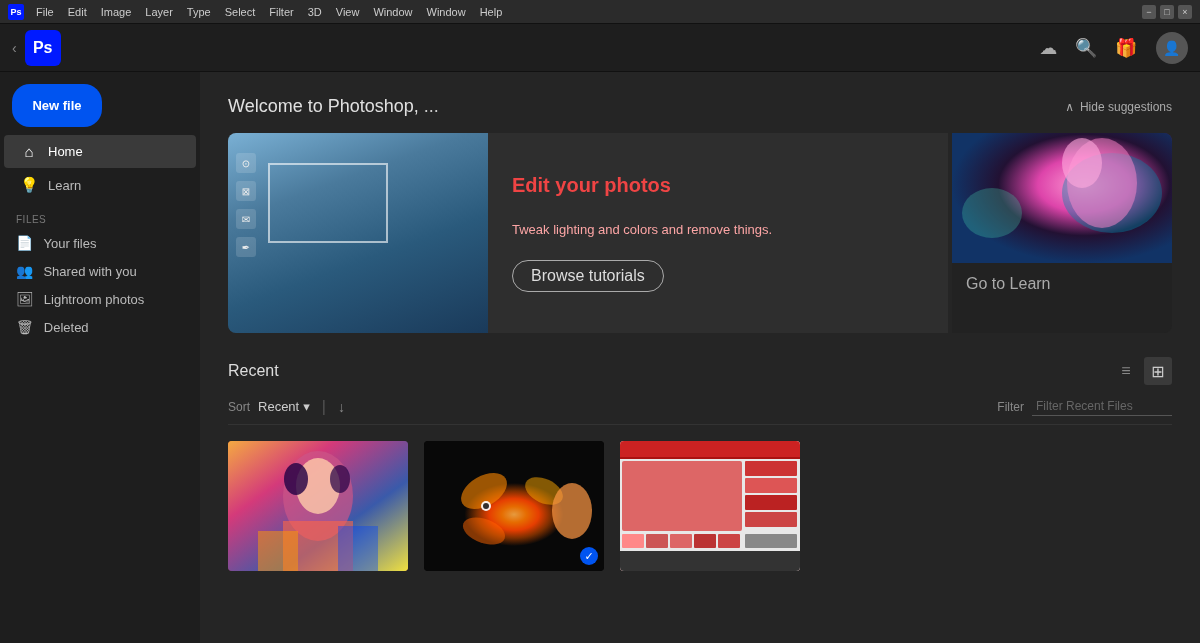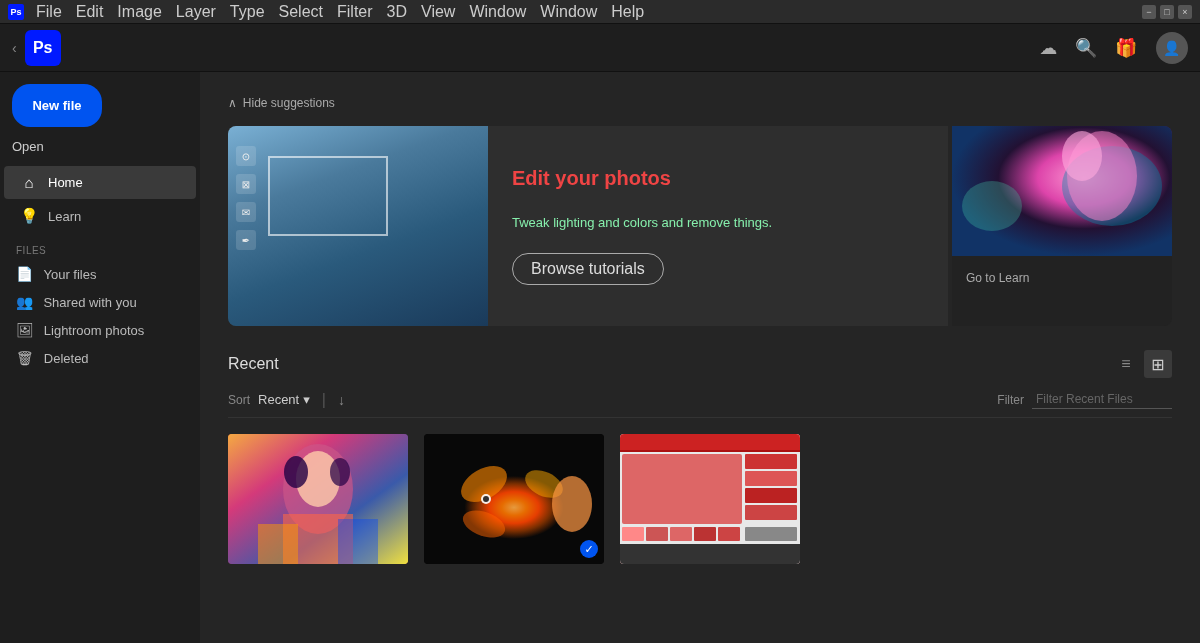--- a/index.html
+++ b/index.html
@@ -26,21 +26,21 @@
     .menu-bar .app-icon {
       width: 16px;
       height: 16px;
       margin-right: 4px;
       background: #001aff;
       border-radius: 2px;
       display: flex; align-items: center; justify-content: center;
       font-size: 9px; color: #fff; font-weight: bold;
     }
     .menu-bar .menu-item {
-      font-size: 16px;
+      font-size: 11px;
       color: #ccc;
       padding: 2px 6px;
       cursor: pointer;
       text-align: center;
     }
     .menu-bar .window-controls {
       margin-left: auto;
       display: flex; gap: 4px;
     }
     .window-ctrl {
@@ -261,21 +261,21 @@
       justify-content: center;
     }
     .card-text h3 {
       font-size: 20px;
       color: #ef4444;
       font-weight: 700;
       margin-bottom: 24px;
     }
     .card-text p {
       font-size: 13px;
-      color: #86efac;
+      color: #fca5a5;
       margin-bottom: 20px;
       line-height: 1.4;
     }
     .browse-tutorials-btn {
       display: inline-block;
       border: 1.5px solid #aaa;
       border-radius: 20px;
       padding: 6px 18px;
       font-size: 16px;
       color: #ddd;
@@ -310,21 +310,21 @@
       flex: 1;
     }
     .card-secondary-text h4 {
       font-size: 14px;
       color: #ddd;
       font-weight: 500;
       margin-bottom: 8px;
       line-height: 1.3;
     }
     .go-to-learn {
-      font-size: 12px;
+      font-size: 16px;
       color: #aaa;
       cursor: pointer;
     }
 
     
     .recent-header {
       display: flex;
       align-items: center;
       justify-content: space-between;
       margin-bottom: 12px;
@@ -477,23 +477,20 @@
     <div class="avatar">👤</div>
   </div>
 </div>
 
 <div class="main-layout">
 
   <div class="sidebar">
     <div class="sidebar-btn">
       <button class="new-file-btn">New file</button>
     </div>
-    <div class="sidebar-btn">
-      <button class="open-btn">Open</button>
-    </div>
     <div class="sidebar-nav">
       <div class="sidebar-nav-item active">
         <span class="nav-icon">⌂</span>
         <span>Home</span>
       </div>
       <div class="sidebar-nav-item">
         <span class="nav-icon">💡</span>
         <span>Learn</span>
       </div>
     </div>
@@ -512,20 +509,24 @@
     </div>
     <div class="sidebar-file-item">
       <span class="file-icon">🗑</span>
       <span>Deleted</span>
     </div>
   </div>
 
   <div class="content">
 
     <div class="welcome-row">
+      <div class="welcome-title">
+        <span>Welcome to Photoshop,</span>
+        <span class="username">...</span>
+      </div>
       <button class="hide-suggestions-btn">
         <span>∧</span>
         <span>Hide suggestions</span>
       </button>
     </div>
 
     <div class="suggestions-row">
 
       <div class="card-main">
         <div class="card-image">

